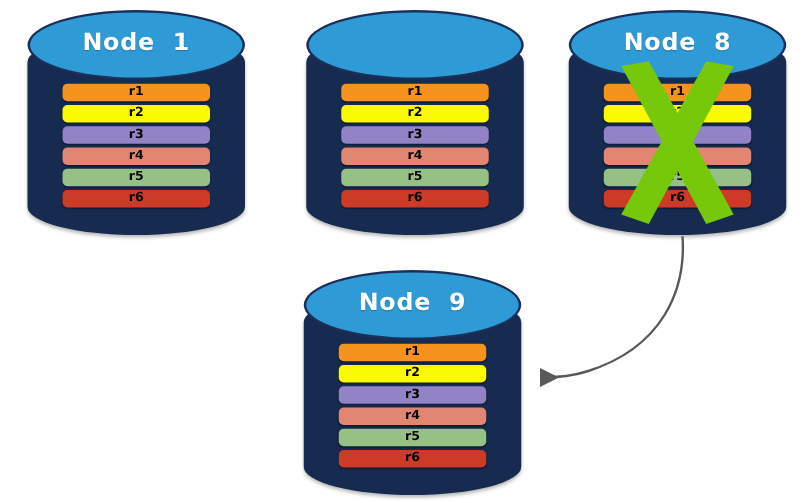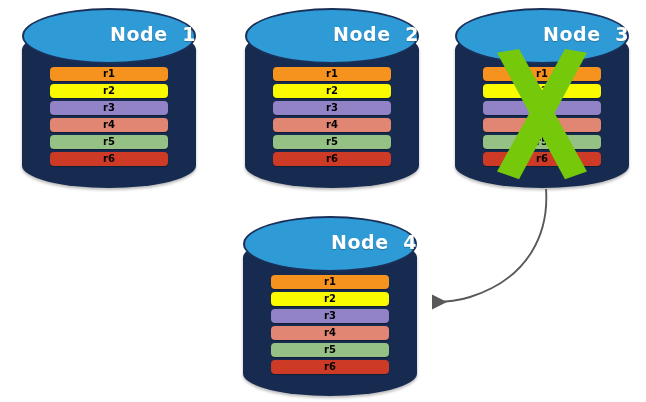--- a/index.html
+++ b/index.html
@@ -52,21 +52,21 @@
     border-radius: 50%;
     border: 2px solid #1b3059;
     box-sizing: border-box;
   }
 
   .node-title {
     position: absolute;
     left: 0;
     top: 18px;
     width: 174px;
-    text-align: right;
+    text-align: center;
     color: #ffffff;
     font-size: 19px;
     font-weight: bold;
     letter-spacing: 0.6px;
     white-space: pre;
     z-index: 4;
     text-shadow: 0 1px 1px rgba(0,0,0,0.25);
   }
 
   .record-stack {
@@ -144,21 +144,20 @@
             <span class="record-label">r5</span>
           </div>
           <div class="record-bar" style="background: rgb(205, 58, 38);">
             <span class="record-label">r6</span>
           </div>
         </div>
       </div>
       <div class="node" style="left: 245px; top: 5px;">
         <div class="node-body"></div>
         <div class="node-top" style="background: rgb(46, 155, 214);"></div>
-        <div class="node-title">Node  2</div>
         <div class="record-stack">
           <div class="record-bar" style="background: rgb(246, 146, 30);">
             <span class="record-label">r1</span>
           </div>
           <div class="record-bar" style="background: rgb(251, 251, 0);">
             <span class="record-label">r2</span>
           </div>
           <div class="record-bar" style="background: rgb(145, 131, 198);">
             <span class="record-label">r3</span>
           </div>
@@ -169,21 +168,21 @@
             <span class="record-label">r5</span>
           </div>
           <div class="record-bar" style="background: rgb(205, 58, 38);">
             <span class="record-label">r6</span>
           </div>
         </div>
       </div>
       <div class="node" style="left: 455px; top: 5px;">
         <div class="node-body"></div>
         <div class="node-top" style="background: rgb(46, 155, 214);"></div>
-        <div class="node-title">Node  3</div>
+        <div class="node-title">Node  8</div>
         <div class="record-stack">
           <div class="record-bar" style="background: rgb(246, 146, 30);">
             <span class="record-label">r1</span>
           </div>
           <div class="record-bar" style="background: rgb(251, 251, 0);">
             <span class="record-label">r2</span>
           </div>
           <div class="record-bar" style="background: rgb(145, 131, 198);">
             <span class="record-label">r3</span>
           </div>
@@ -200,21 +199,21 @@
         <svg class="failure-cross" viewBox="0 0 100 140" width="96" height="134" style="left: 39px; top: 44px;">
           <g fill="#76c80a">
             <path d="M3,4 L26,0 L97,128 L74,136 Z"></path>
             <path d="M97,4 L74,0 L3,128 L26,136 Z"></path>
           </g>
         </svg>
       </div>
       <div class="node" style="left: 243px; top: 213px;">
         <div class="node-body"></div>
         <div class="node-top" style="background: rgb(46, 155, 214);"></div>
-        <div class="node-title">Node  4</div>
+        <div class="node-title">Node  9</div>
         <div class="record-stack">
           <div class="record-bar" style="background: rgb(246, 146, 30);">
             <span class="record-label">r1</span>
           </div>
           <div class="record-bar" style="background: rgb(251, 251, 0);">
             <span class="record-label">r2</span>
           </div>
           <div class="record-bar" style="background: rgb(145, 131, 198);">
             <span class="record-label">r3</span>
           </div>

